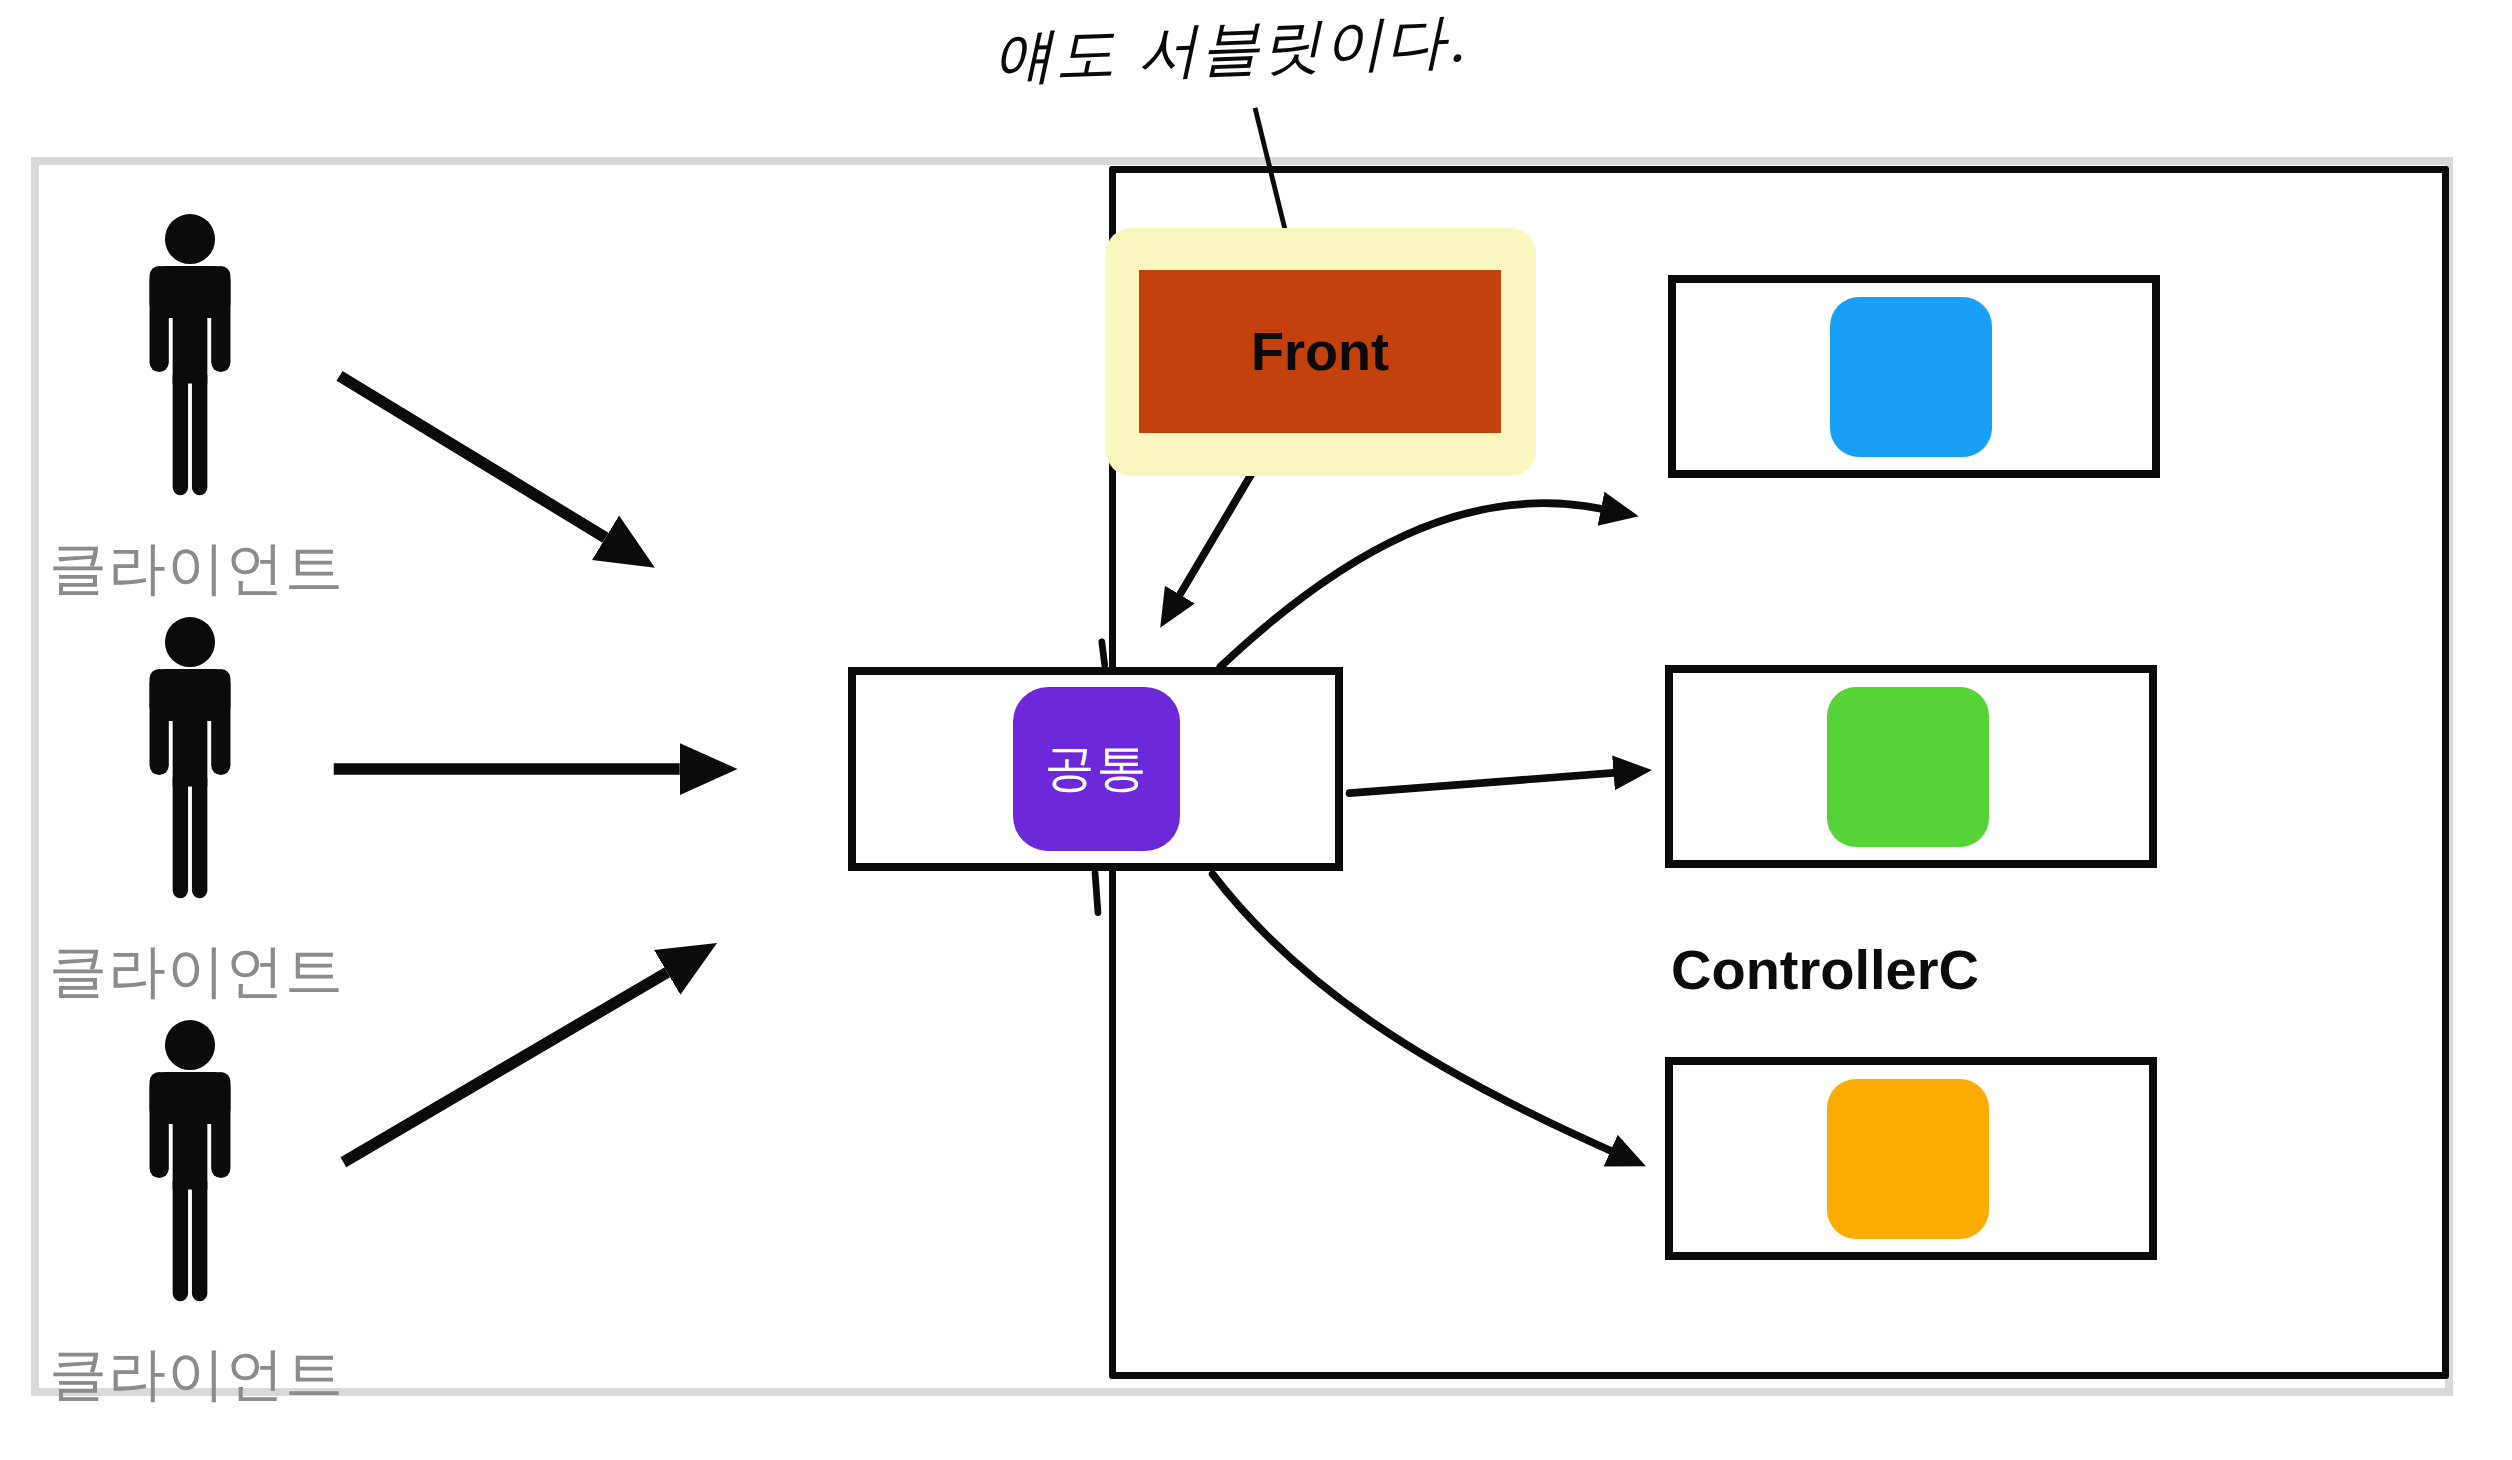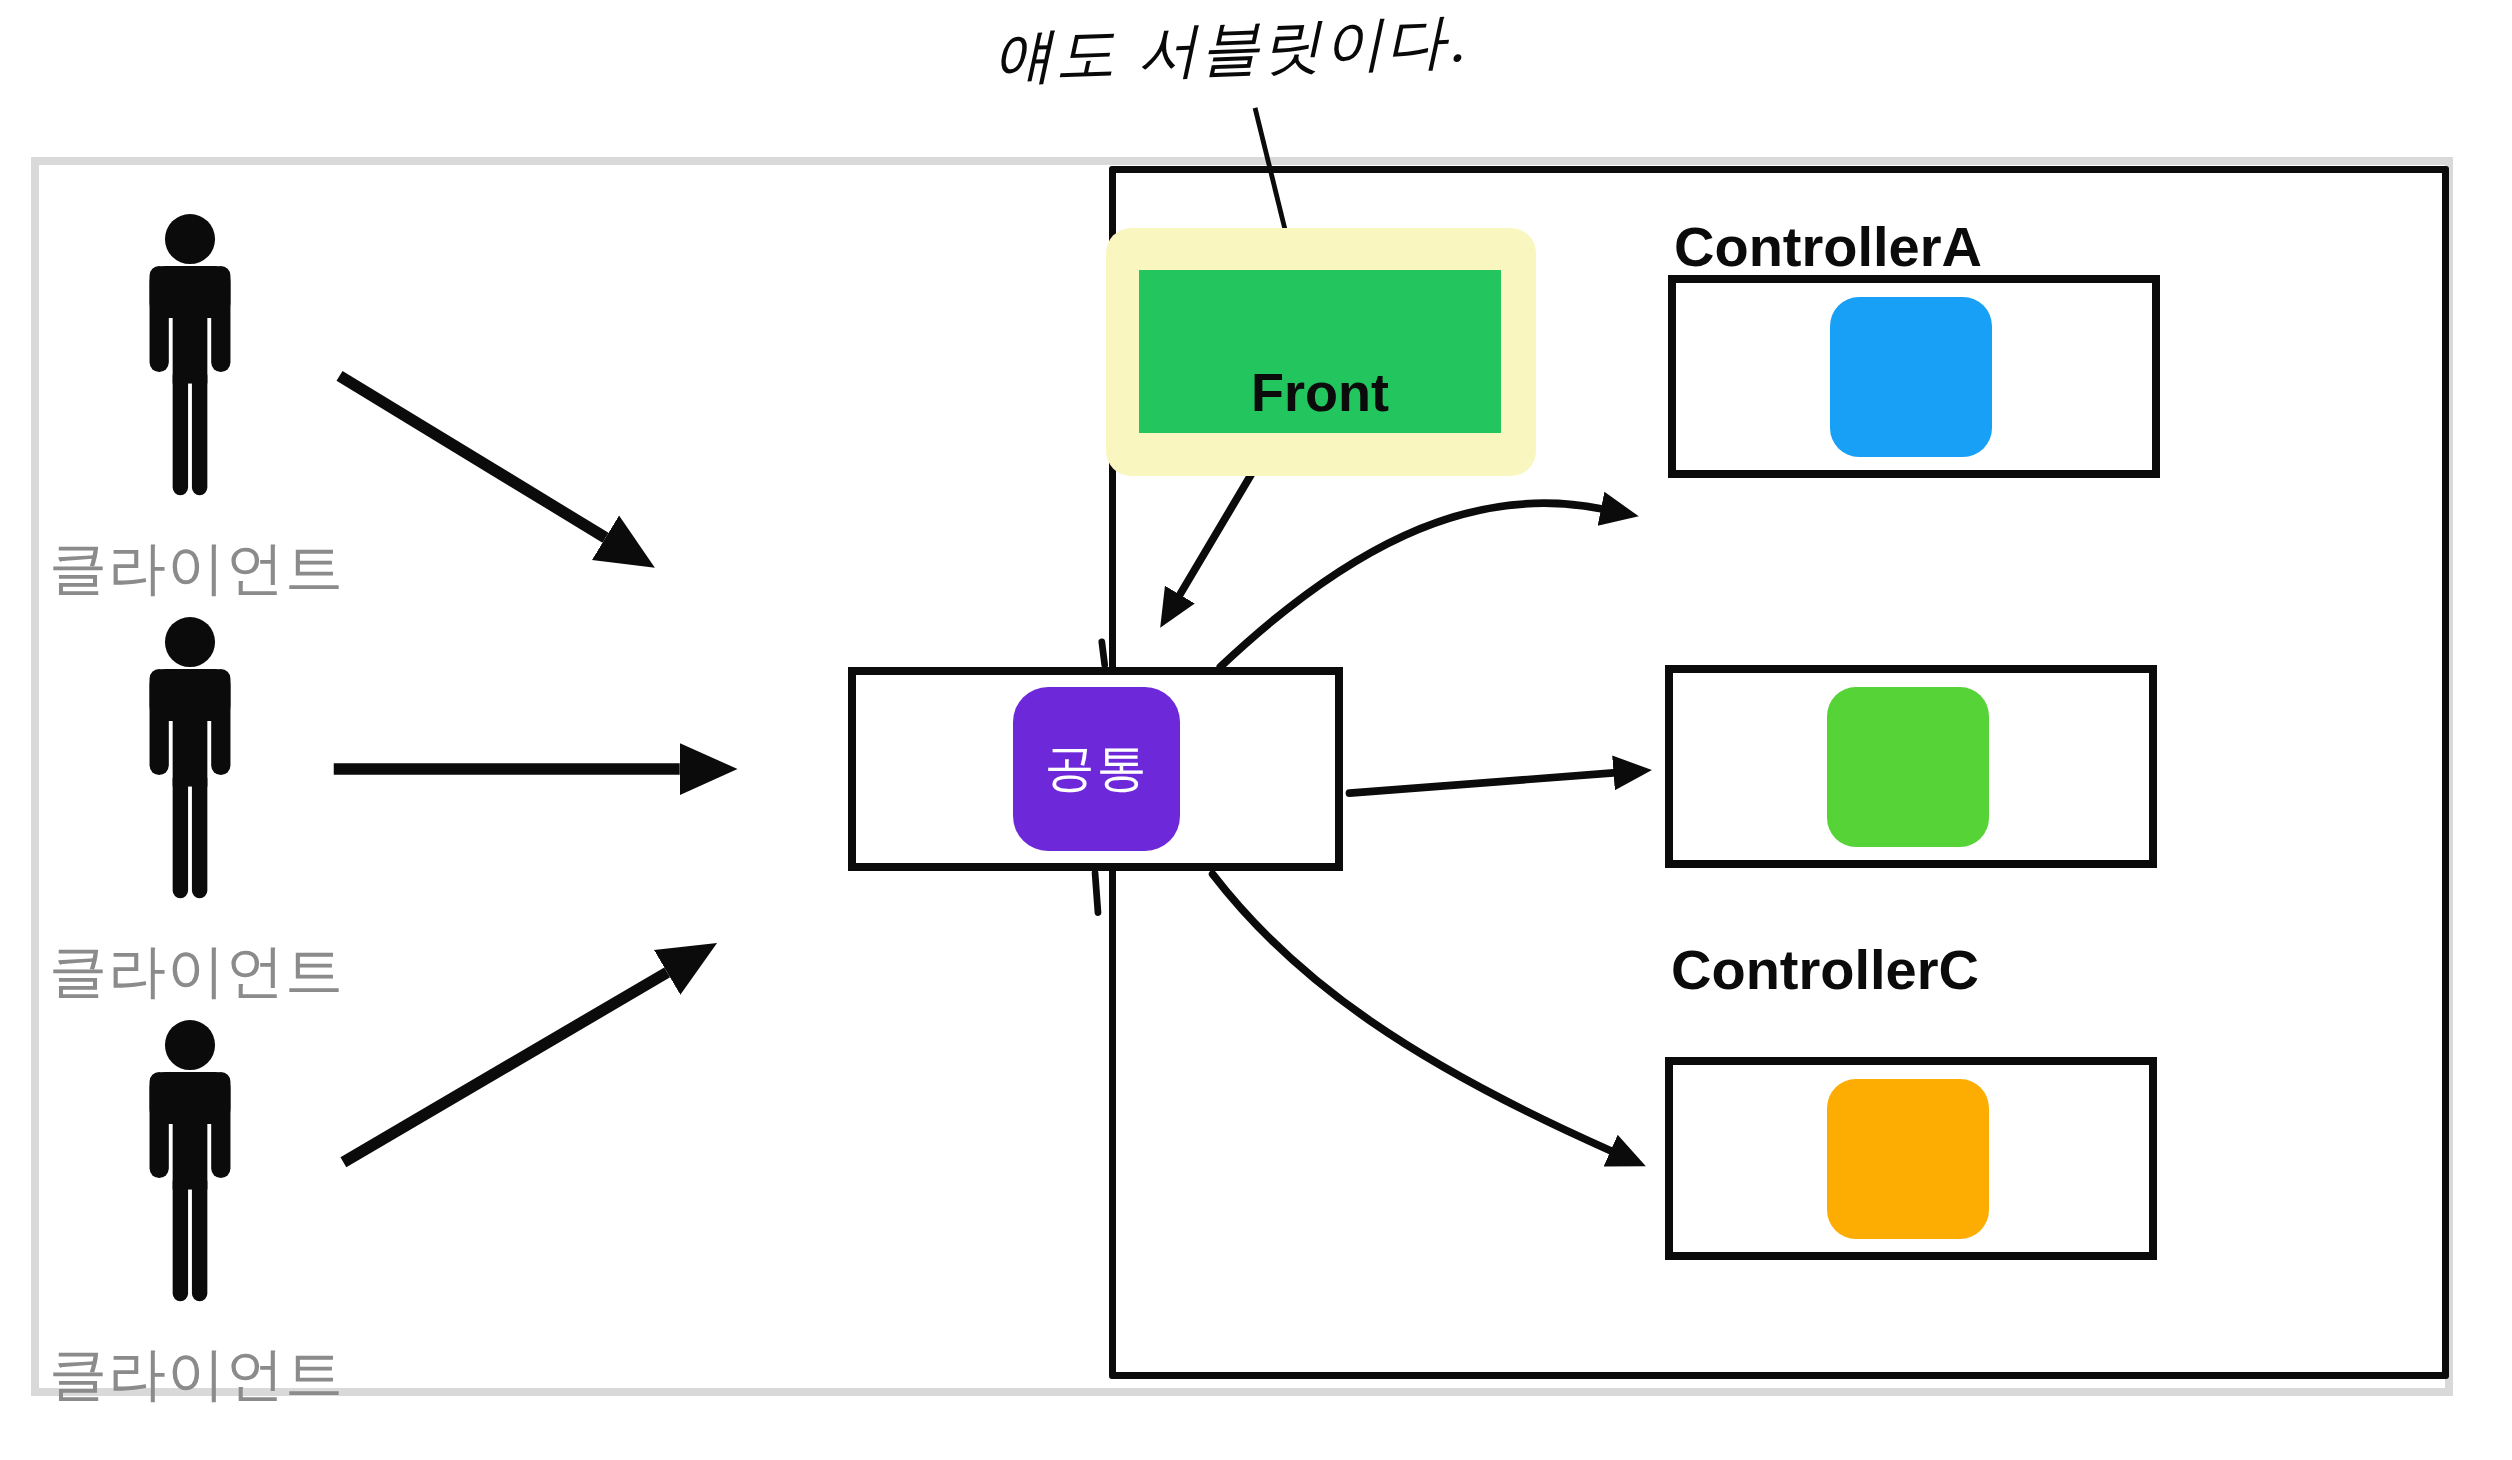--- a/index.html
+++ b/index.html
@@ -43,22 +43,22 @@
     font-size:58px;color:#8B8B8B;letter-spacing:1px;
   }
   
   .fc-highlight{
     position:absolute;left:1106px;top:228px;
     width:430px;height:248px;border-radius:25px;
     background:#FAF6C0;
   }
   .fc-box{
     position:absolute;left:33px;top:42px;
-    width:362px;height:163px;background:#22c55e;
-    display:flex;flex-direction:column;align-items:center;justify-content:flex-end;
+    width:362px;height:163px;background:#c2410c;
+    display:flex;flex-direction:column;align-items:center;justify-content:center;
     font-size:54px;font-weight:bold;color:#0b0b0b;line-height:1.48;
   }
   
   .common{
     position:absolute;left:848px;top:667px;
     width:479px;height:188px;
     background:#ffffff;border:8.7px solid #0b0b0b;
   }
   .common-chip{
     position:absolute;left:157px;top:11.6px;
@@ -162,21 +162,20 @@
       <div>Front</div>
     </div>
   </div>
 
   <div class="common">
     <div class="common-chip" style="background: #6d28d9;">
       <span>공통</span>
     </div>
   </div>
 
-  <div class="ctrl-label" style="left:1674px;top:214px;">ControllerA</div>
   <div class="ctrl-box" style="left:1668px;top:275px;">
     <div class="ctrl-chip" style="background: rgb(24, 160, 246);"></div>
   </div>
 
   <div class="ctrl-box" style="left:1665px;top:665px;">
     <div class="ctrl-chip" style="background: rgb(86, 211, 55);"></div>
   </div>
 
   <div class="ctrl-label" style="left:1671px;top:937px;">ControllerC</div>
   <div class="ctrl-box" style="left:1665px;top:1057px;">

